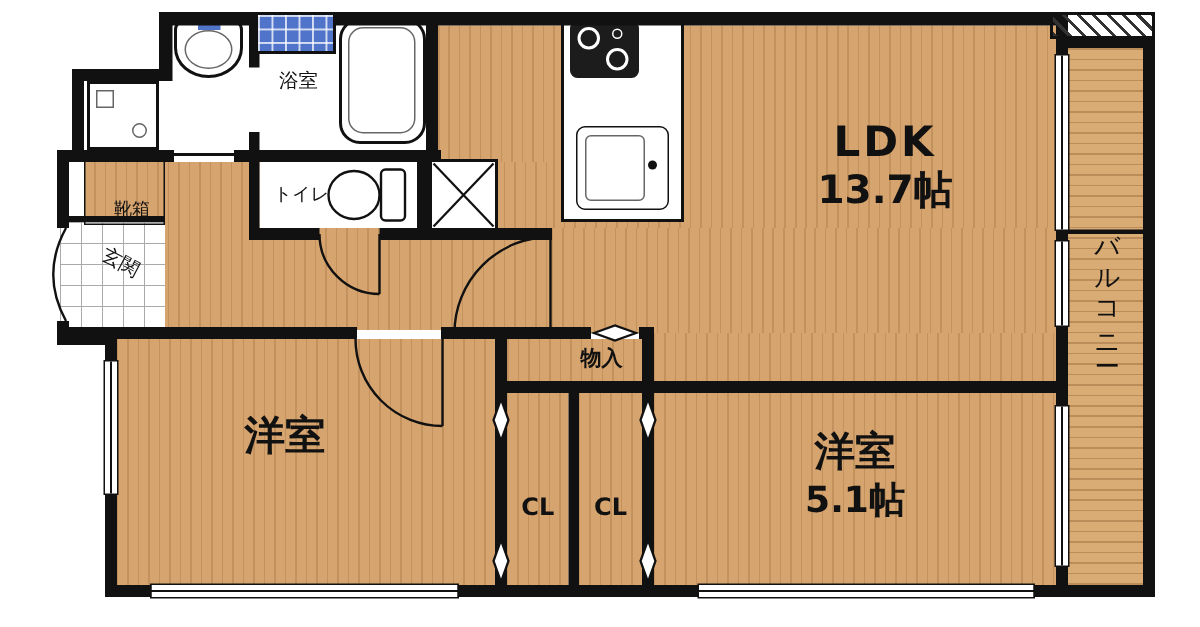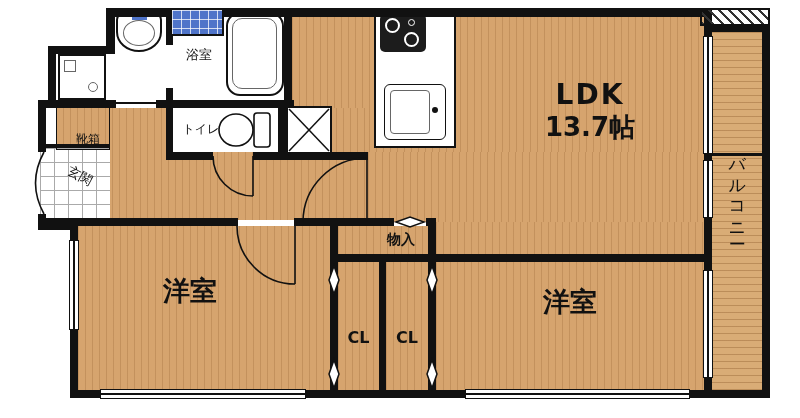--- a/index.html
+++ b/index.html
@@ -152,20 +152,21 @@
   <div class="lbl big" style="left:480px;top:78px;width:220px;">
     <div style="font-size:28px;letter-spacing:2px;">LDK</div>
     <div style="font-size:26px;">13.7帖</div>
   </div>
   <div class="lbl vtext" style="left:727px;top:145px;font-size:17px;">バルコニー</div>
   <div class="lbl big" style="left:110px;top:275px;width:160px;">
     <div style="font-size:27px;">洋室</div>
   </div>
   <div class="lbl big" style="left:490px;top:286px;width:160px;">
     <div style="font-size:27px;">洋室</div>
+    <div style="font-size:24px;">5.1帖</div>
   </div>
   <div class="lbl big" style="left:338px;top:328px;width:41px;font-size:16px;">CL</div>
   <div class="lbl big" style="left:386px;top:328px;width:42px;font-size:16px;">CL</div>
   <div class="lbl" style="left:338px;top:231px;width:90px;font-size:14px;font-weight:600;margin-left:18px;">物入</div>
   <div class="lbl" style="left:174px;top:122px;width:54px;font-size:12px;">トイレ</div>
   <div class="lbl" style="left:173px;top:47px;width:52px;font-size:13px;">浴室</div>
   <div class="lbl" style="left:58px;top:132px;width:60px;font-size:12px;">靴箱</div>
   <div class="lbl" style="left:56px;top:168px;width:48px;font-size:13px;transform:rotate(28deg);">玄関</div>
 
 </div>

